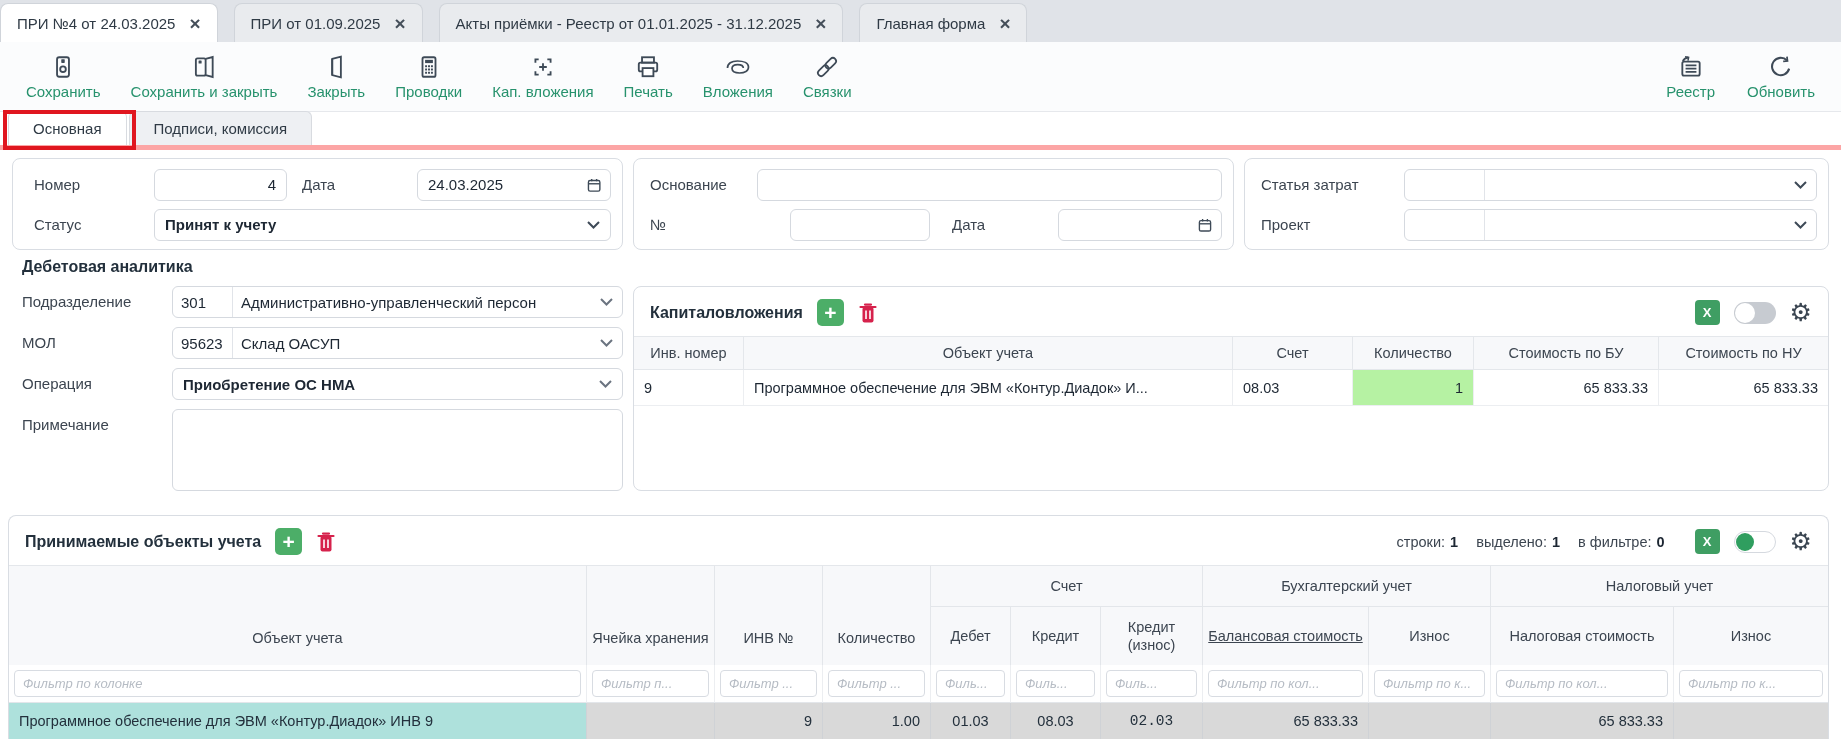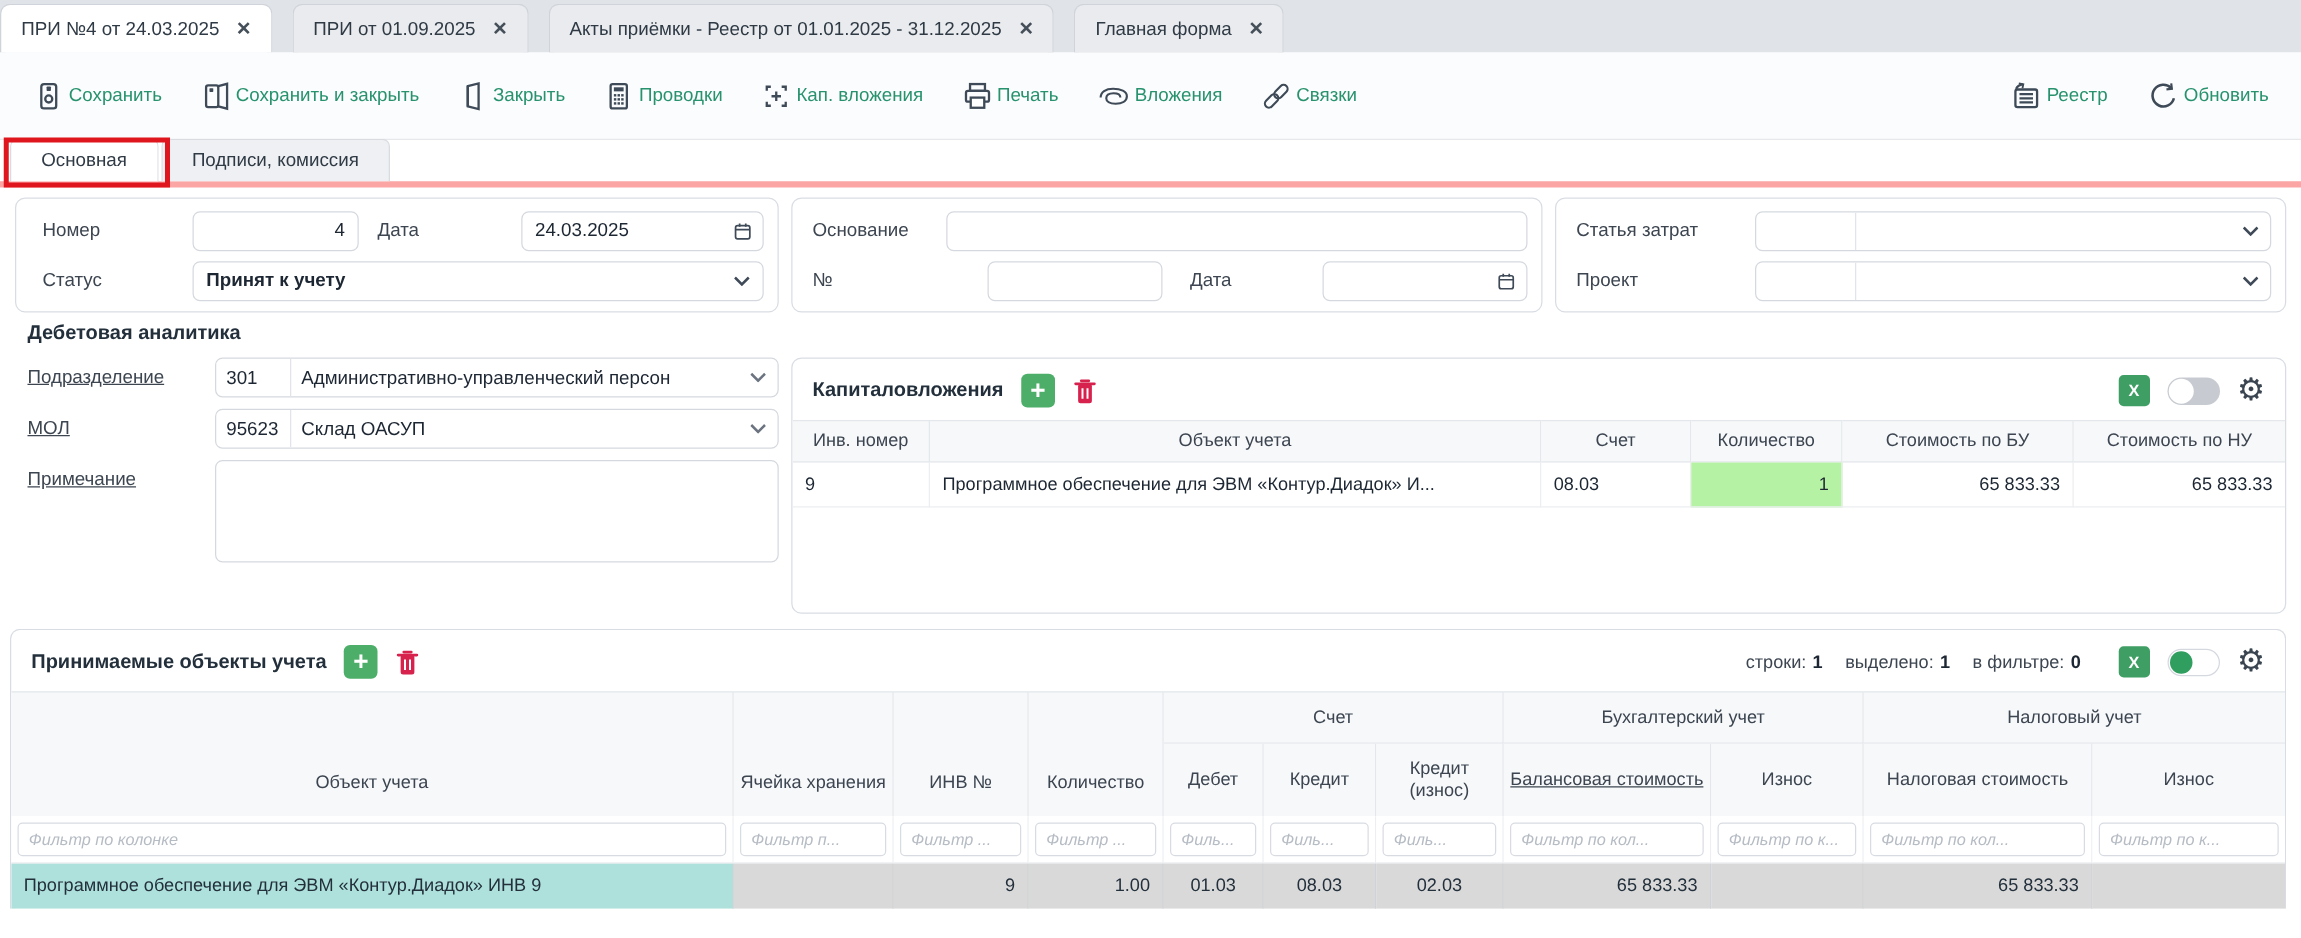--- a/index.html
+++ b/index.html
@@ -11,21 +11,21 @@
   .tab { height:39px; display:flex; align-items:center; gap:14px; padding:0 16px;
     border:1px solid #d0d4da; border-bottom:none; border-radius:8px 8px 0 0;
     background:#e9ebee; margin-right:16px; cursor:default; white-space:nowrap; }
   .tab.active { background:#fff; }
   .tab-label { font-size:15px; color:#2f3a45; }
   .tab-close { font-size:19px; color:#454f5a; line-height:1; font-weight:bold; }
 
   
   .toolbar { height:70px; background:#fbfcfd; border-bottom:1px solid #e6e8ec;
     display:flex; align-items:center; padding:0 26px; }
-  .tbitem { display:flex; flex-direction:row; align-items:center; gap:3px;
+  .tbitem { display:flex; flex-direction:column; align-items:center; gap:3px;
     margin-right:30px; cursor:pointer;justify-content:flex-end; }
   .tbitem svg { display:block; }
   .tblabel { color:#27926d; font-size:15px; white-space:nowrap; }
   .tb-spacer { flex:1; }
   .tbitem.right { margin-right:0; margin-left:32px; }
 
   
   .subtabs { height:38px; display:flex; align-items:flex-end; border-bottom:5px solid #fca5a5;
     position:relative; padding-left:8px; }
   .subtab { height:34px; display:flex; align-items:center; padding:0 24px;
@@ -59,21 +59,21 @@
   .splitfield .code.w80 { width:80px; }
   .splitfield .val { flex:1; padding:0 8px; white-space:nowrap; overflow:hidden;
     font-size:15px; color:#1d2733; }
   .chev { flex-shrink:0; margin-left:4px; }
 
   .section-title { font-weight:bold; font-size:16px; color:#23303c; margin:8px 0 10px 10px; }
 
   .debit-row { display:flex; gap:10px; }
   .debit-left { width:611px; flex-shrink:0; }
   .drow { display:flex; align-items:flex-start; margin-bottom:9px; }
-  .drow .flabel { width:160px; padding-left:10px; padding-top:7px; flex-shrink:0;text-decoration:underline; }
+  .drow .flabel { width:160px; padding-left:10px; padding-top:7px; flex-shrink:0; }
   .dfield { flex:1; }
   textarea.inp { height:82px; resize:none; width:100%; padding-top:6px; }
 
   
   .cap-panel { flex:1; border:1px solid #d9dde3; border-radius:8px; height:205px; overflow:hidden; }
   .panel-head { display:flex; align-items:center; padding:12px 16px 10px 16px; gap:14px; }
   .panel-title { font-weight:bold; font-size:16px; color:#23303c; }
   .btn-plus { width:27px; height:27px; background:#4cae68; border-radius:5px; color:#fff;
     font-size:21px; font-weight:bold; display:flex; align-items:center; justify-content:center;
     cursor:pointer; line-height:1; }
@@ -361,20 +361,29 @@
         <span class="flabel">МОЛ</span>
         <div class="splitfield dfield">
           <span class="code">95623</span>
           <span class="val">Склад ОАСУП</span>
           <svg class="chev" style="margin-right:9px;" width="13" height="8" viewBox="0 0 13 8" fill="none" stroke="#6b7480" stroke-width="2">
               <path d="M1 1 L6.5 6.5 L12 1"></path>
             </svg>
         </div>
       </div>
       <div class="drow">
+        <span class="flabel">Операция</span>
+        <div class="selectbox dfield">
+          <span class="selval">Приобретение ОС НМА</span>
+          <svg class="chev" width="13" height="8" viewBox="0 0 13 8" fill="none" stroke="#6b7480" stroke-width="2">
+              <path d="M1 1 L6.5 6.5 L12 1"></path>
+            </svg>
+        </div>
+      </div>
+      <div class="drow">
         <span class="flabel">Примечание</span>
         <div class="dfield">
           <textarea class="inp" style=""></textarea>
         </div>
       </div>
     </div>
 
     <div class="cap-panel">
       <div class="panel-head">
         <span class="panel-title">Капиталовложения</span>
@@ -496,20 +505,20 @@
       <div class="fcell" style="grid-column:11;border-right:none;">
           <input placeholder="Фильтр по к..." style="">
         </div>
 
       <div class="dcell object" style="grid-column:1;">Программное обеспечение для ЭВМ «Контур.Диадок» ИНВ 9</div>
       <div class="dcell" style="grid-column:2;"></div>
       <div class="dcell num" style="grid-column:3;">9</div>
       <div class="dcell num" style="grid-column:4;">1.00</div>
       <div class="dcell acct" style="grid-column:5;">01.03</div>
       <div class="dcell acct" style="grid-column:6;">08.03</div>
-      <div class="dcell acct" style="grid-column:7;">02.03</div>
+      <div class="dcell acct" style="grid-column:7;font-family:Liberation Mono, monospace;">02.03</div>
       <div class="dcell num" style="grid-column:8;">65 833.33</div>
       <div class="dcell" style="grid-column:9;"></div>
       <div class="dcell num" style="grid-column:10;">65 833.33</div>
       <div class="dcell" style="grid-column:11;border-right:none;"></div>
     </div>
   </div>
 </div>
 
 </body></html>

